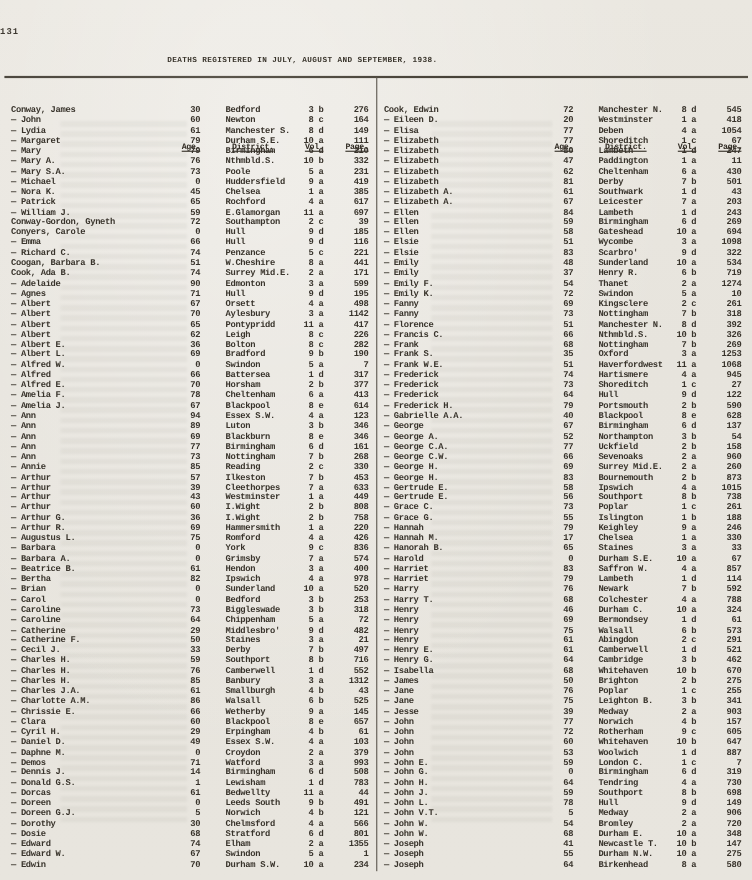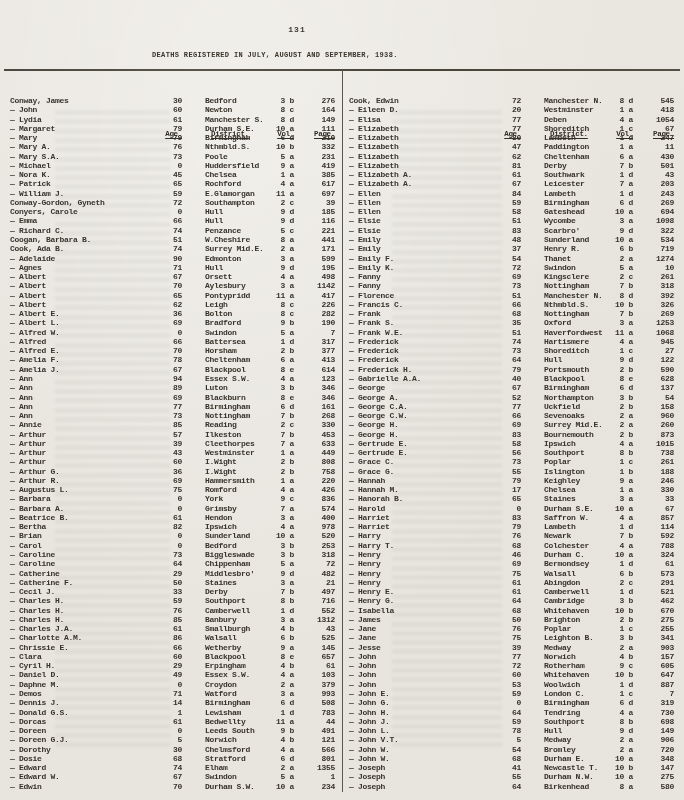--- a/index.html
+++ b/index.html
@@ -5,22 +5,22 @@
   html,body{margin:0;padding:0;background:#c9c6bf;}
   .page{
     position:relative;width:684px;height:800px;overflow:hidden;
     background:
       radial-gradient(ellipse at 35% 15%, rgba(255,255,255,.35), rgba(255,255,255,0) 60%),
       linear-gradient(180deg,#eae7e0 0%,#e7e4dd 40%,#e8e5de 100%);
     font-family:"Liberation Mono", monospace;
     color:#38332b;
   }
   .pagenum{
-    position:absolute;top:25px;left:0;width:514px;text-align:center;
-    font-size:8px;font-weight:bold;letter-spacing:1px;color:#3d3830;margin-left:40px;
+    position:absolute;top:25px;left:0;width:514px;
+    font-size:8px;font-weight:bold;letter-spacing:1px;color:#3d3830;
   }
   .title{
     position:absolute;top:51px;left:152px;width:230px;text-align:center;
     font-size:7px;font-weight:bold;letter-spacing:.35px;white-space:nowrap;color:#3a352c;
   }
   .section{
     position:absolute;top:34px;right:16px;
     font-size:21px;font-weight:bold;letter-spacing:1.5px;color:#26231e;
   }
   .top-rule{

